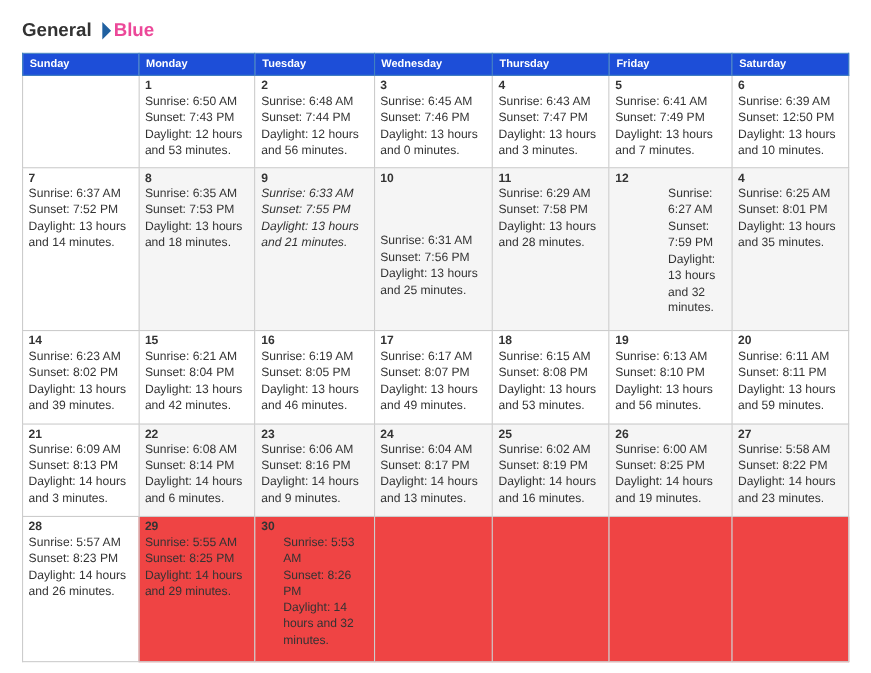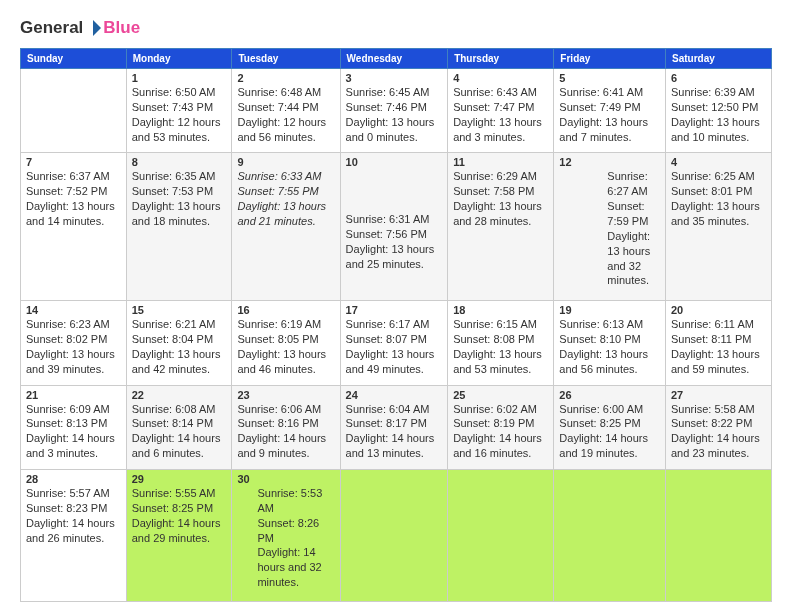--- a/index.html
+++ b/index.html
@@ -85,21 +85,21 @@
       font-size: 11px;
       color: #333;
       line-height: 1.35;
     }
     .empty-cell {
       background: #f9f9f9;
     }
     
     .row-even td { background: #f5f5f5; }
     .row-odd td { background: #fff; }
-    .row-last td { background: #bef264; }
+    .row-last td { background: #ef4444; }
   </style>
 </head>
 <body>
 
 <div class="page">
   <div class="header">
     <div class="logo">
       <div class="logo-text">
         <span style="font-size:17px;font-weight:bold;color:#333;">General</span>
 

